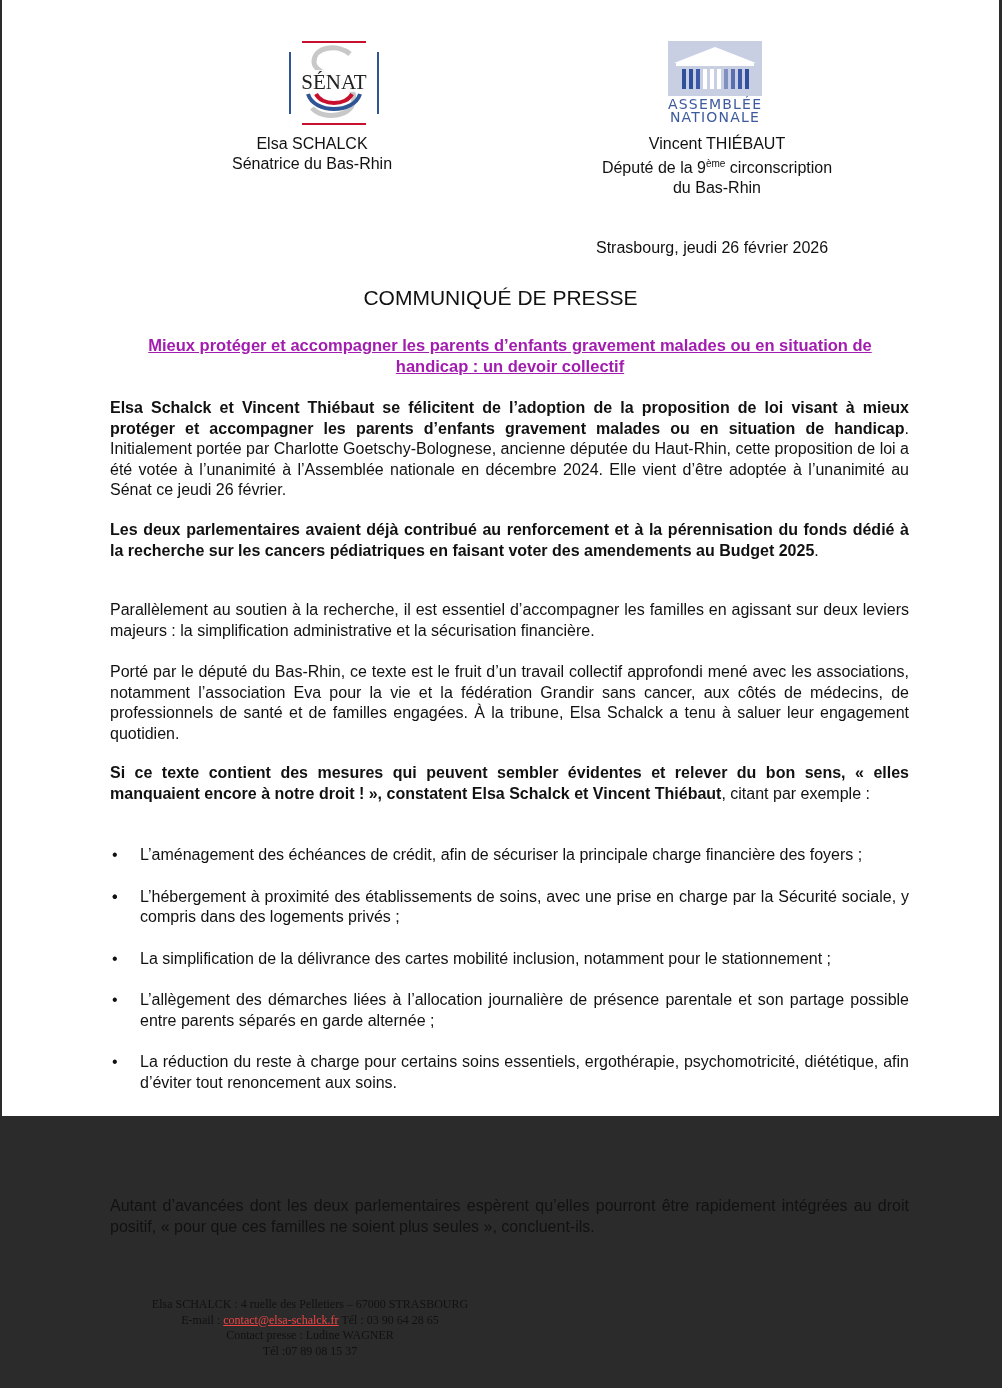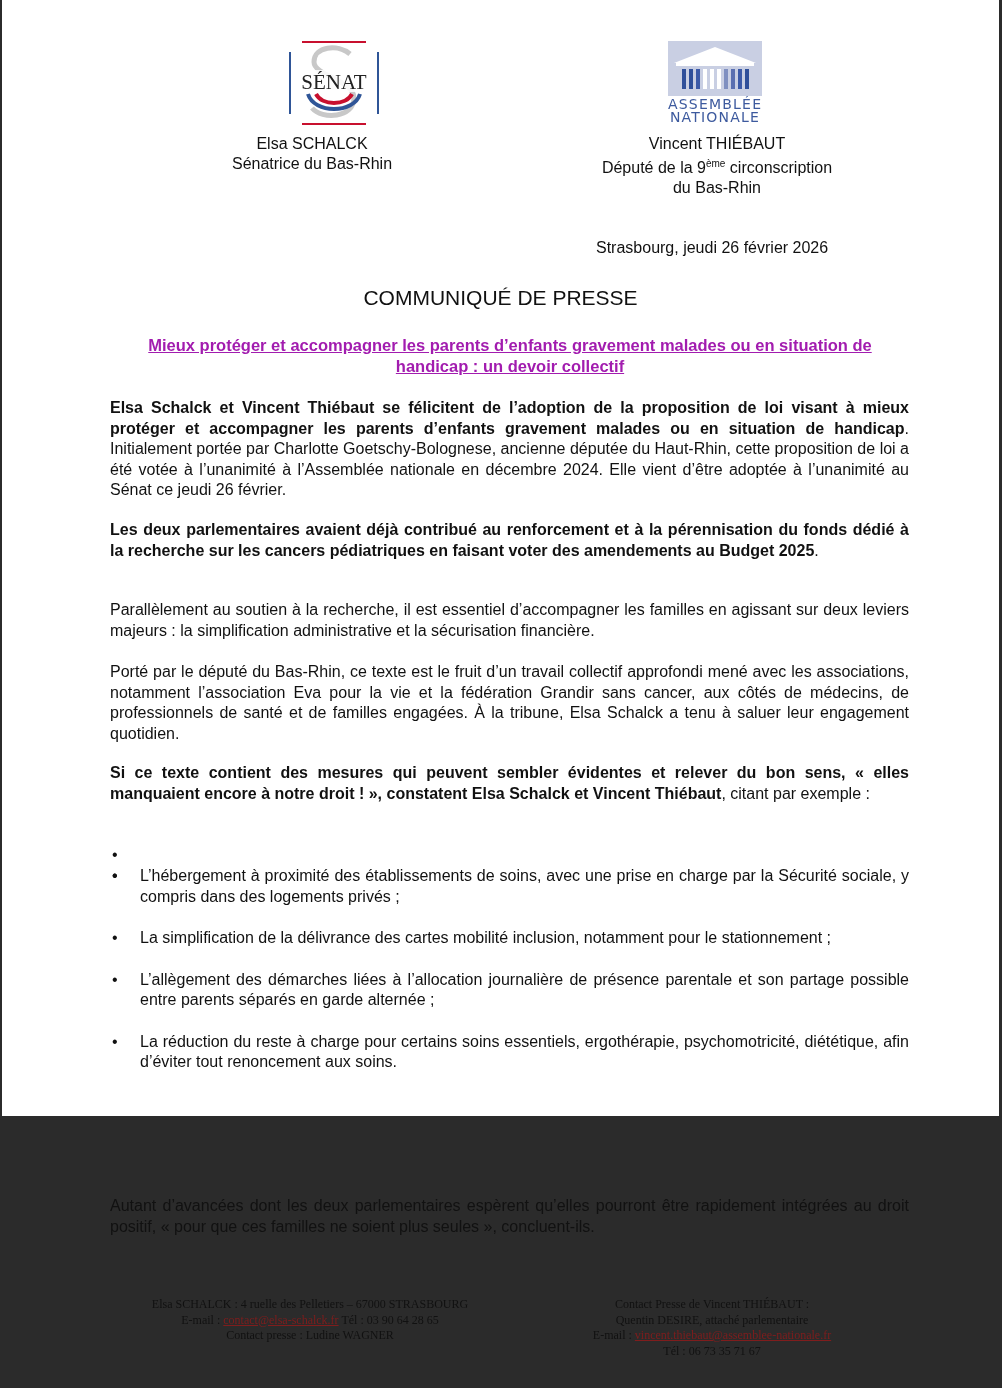--- a/index.html
+++ b/index.html
@@ -30,21 +30,21 @@
 
   .body-text { left: 108px; width: 799px; font-size: 16px; line-height: 20.5px; text-align: justify; }
   .body-text b { font-weight: bold; }
 
   .bullets { left: 108px; width: 799px; top: 845px; margin: 0; padding: 0; list-style: none; }
   .bullets li { position: relative; padding-left: 30px; font-size: 16px; line-height: 20.5px;
     text-align: justify; margin-bottom: 21px; }
   .bullets li .dot { position: absolute; left: 2px; top: 0; }
 
   .footer { font-family: "Liberation Serif", serif; font-size: 12px; line-height: 15.5px; text-align: center; color: #111; }
-  .footer a { color: #7f1d1d; text-decoration: underline; }
+  .footer a { color: #ef4444; text-decoration: underline; }
   .foot-left { left: 118px; width: 380px; top: 1297px; }
   .foot-right { left: 560px; width: 300px; top: 1297px; }
 </style>
 </head>
 <body>
 
 <div class="page">
 
   <div class="abs hdr-left">
     <svg class="senat-logo" viewBox="0 0 92 86">
@@ -106,40 +106,33 @@
 
   <div class="abs body-text" style="top:600px;">Parallèlement au soutien à la recherche, il est essentiel d’accompagner les familles en agissant sur deux leviers majeurs : la simplification administrative et la sécurisation financière.</div>
 
   <div class="abs body-text" style="top:662px;">Porté par le député du Bas-Rhin, ce texte est le fruit d’un travail collectif approfondi mené avec les associations, notamment l’association Eva pour la vie et la fédération Grandir sans cancer, aux côtés de médecins, de professionnels de santé et de familles engagées. À la tribune, Elsa Schalck a tenu à saluer leur engagement quotidien.</div>
 
   <div class="abs body-text" style="top:763px;">
     <b>Si ce texte contient des mesures qui peuvent sembler évidentes et relever du bon sens, « elles manquaient encore à notre droit ! », constatent Elsa Schalck et Vincent Thiébaut</b><span>, citant par exemple :</span>
   </div>
 
   <ul class="abs bullets">
-    <li><span class="dot">•</span></li>
+    <li><span class="dot">•</span><span>L’aménagement des échéances de crédit, afin de sécuriser la principale charge financière des foyers ;</span></li>
     <li><span class="dot">•</span></li>
     <li><span class="dot">•</span><span>L’hébergement à proximité des établissements de soins, avec une prise en charge par la Sécurité sociale, y compris dans des logements privés ;</span></li>
     <li><span class="dot">•</span><span>La simplification de la délivrance des cartes mobilité inclusion, notamment pour le stationnement ;</span></li>
     <li><span class="dot">•</span><span>L’allègement des démarches liées à l’allocation journalière de présence parentale et son partage possible entre parents séparés en garde alternée ;</span></li>
     <li><span class="dot">•</span><span>La réduction du reste à charge pour certains soins essentiels, ergothérapie, psychomotricité, diététique, afin d’éviter tout renoncement aux soins.</span></li>
   </ul>
 
   <div class="abs body-text" style="top:1196px;">Autant d’avancées dont les deux parlementaires espèrent qu’elles pourront être rapidement intégrées au droit positif, « pour que ces familles ne soient plus seules », concluent-ils.</div>
 
   <div class="abs footer foot-left">
     <div>Elsa SCHALCK : 4 ruelle des Pelletiers – 67000 STRASBOURG</div>
     <div>
       <span>E-mail : </span><a>contact@elsa-schalck.fr</a><span> Tél : 03 90 64 28 65</span>
     </div>
     <div>Contact presse : Ludine WAGNER</div>
+    <div>Tél :07 89 08 15 37</div>
   </div>
 
-  <div class="abs footer foot-right">
-    <div>Contact Presse de Vincent THIÉBAUT :</div>
-    <div>Quentin DESIRE, attaché parlementaire</div>
-    <div>
-      <span>E-mail : </span><a>vincent.thiebaut@assemblee-nationale.fr</a>
-    </div>
-    <div>Tél : 06 73 35 71 67</div>
-  </div>
 
 </div>
 
 </body></html>

